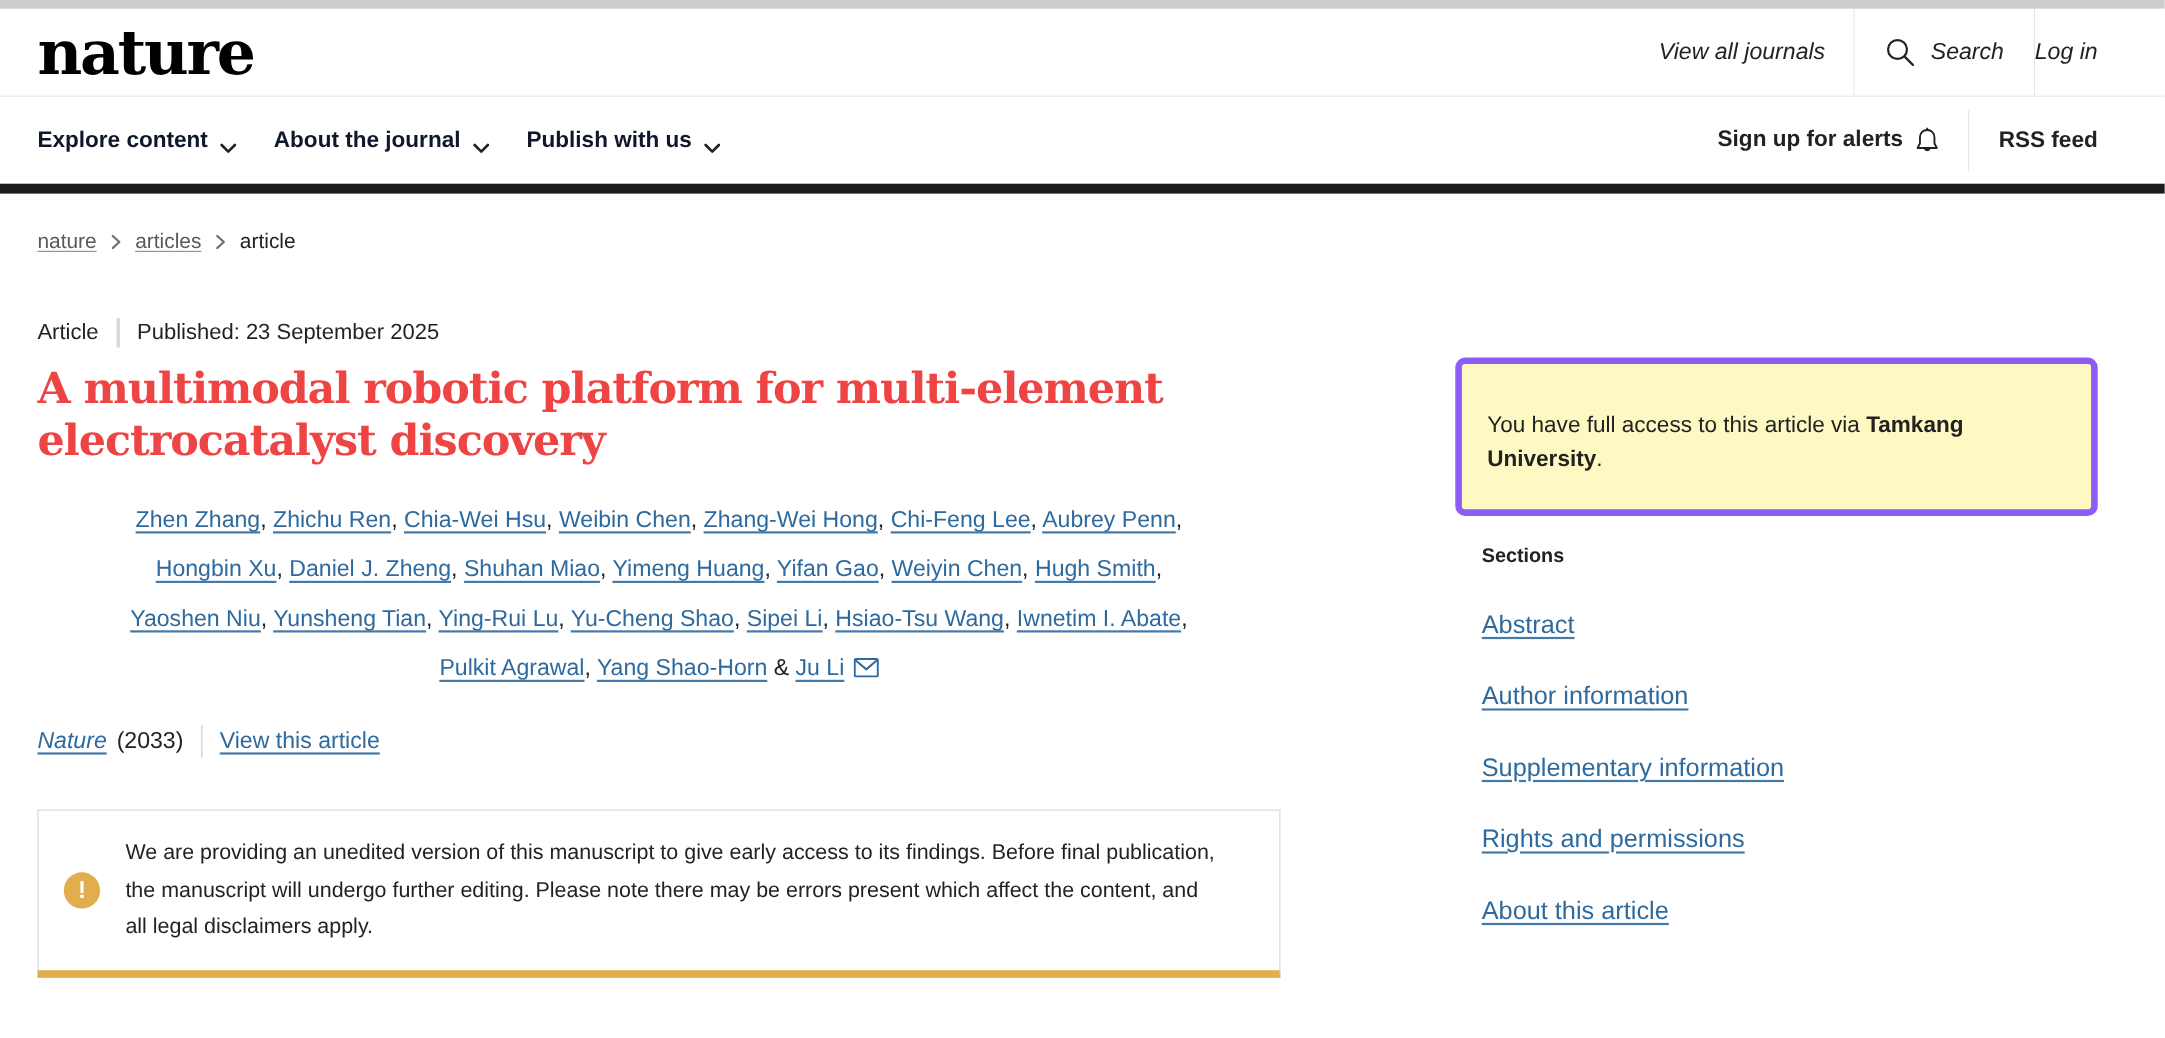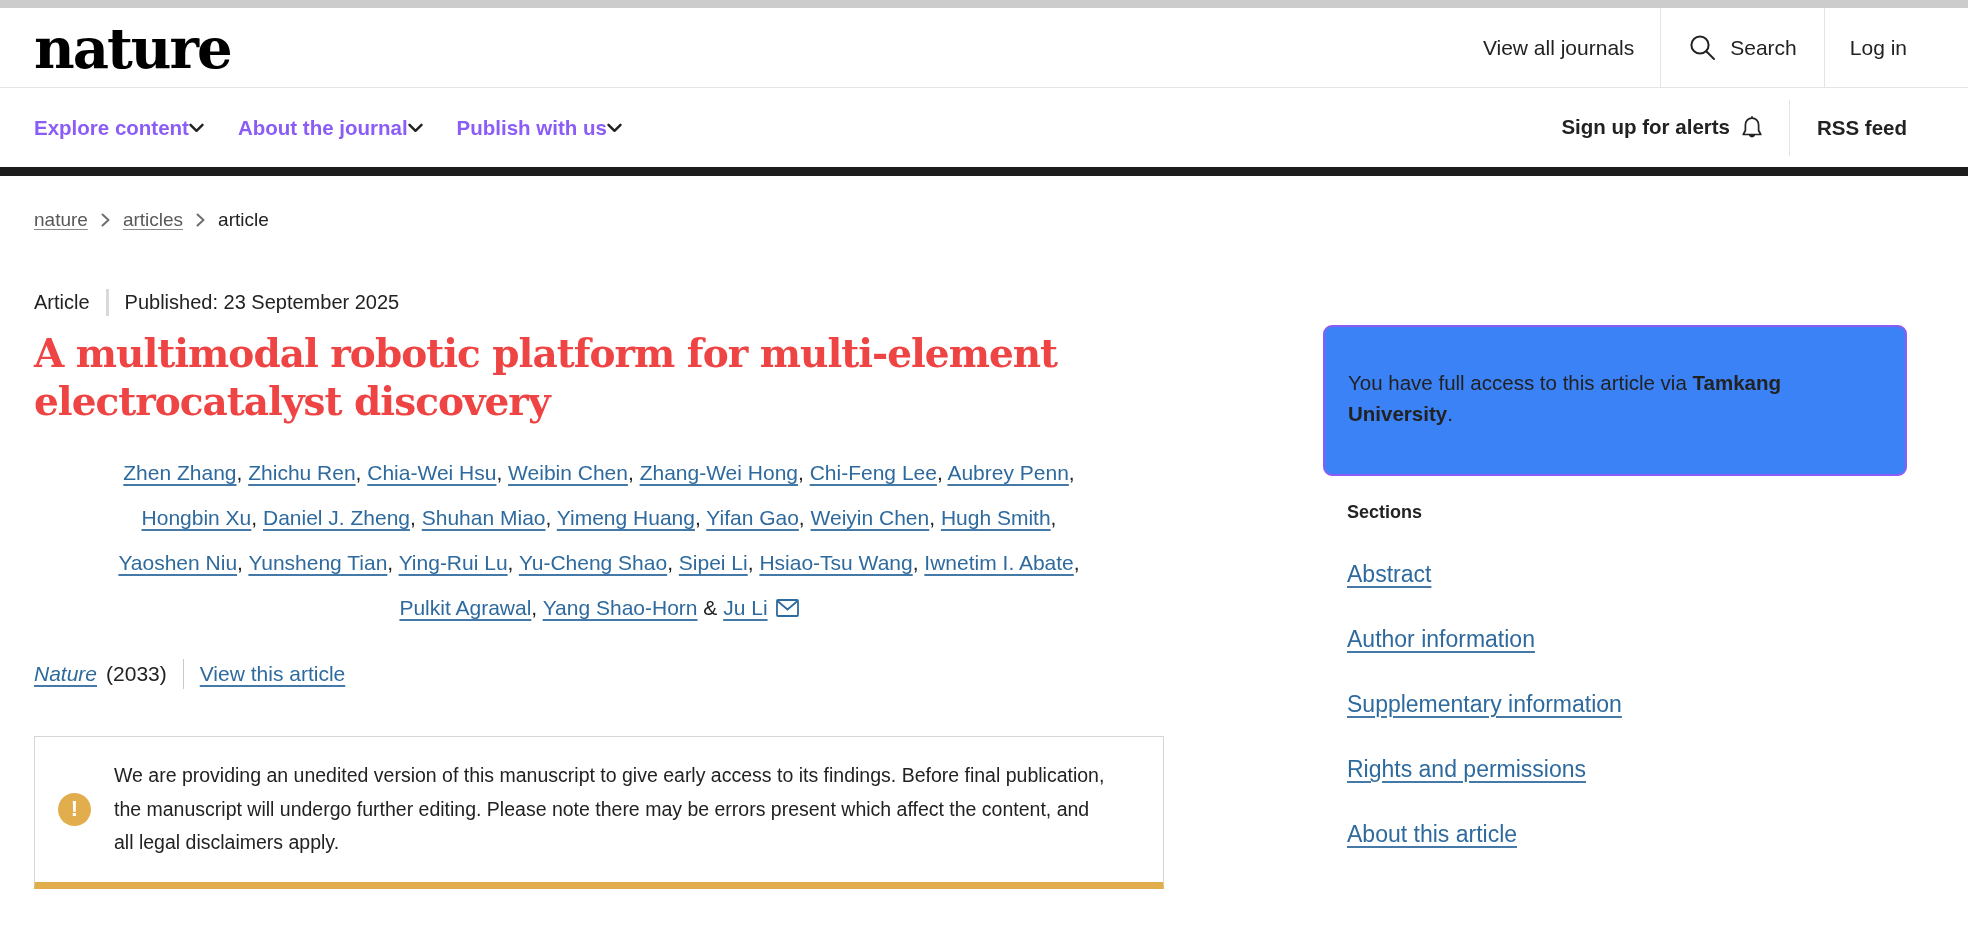--- a/index.html
+++ b/index.html
@@ -23,35 +23,35 @@
   .site-header{
     height:80px;display:flex;align-items:stretch;justify-content:space-between;
     padding:0 61px 0 34px;border-bottom:1px solid var(--border);background:#fff;
   }
   .logo{
     font-family:"DejaVu Serif",serif;font-weight:700;font-size:56px;letter-spacing:-2px;
     color:#000;align-self:center;line-height:1;text-decoration:none;
   }
   .header-right{display:flex;align-items:stretch;}
   .hlink{
-    font-size:21px;color:#222;text-decoration:none;display:flex;align-items:center;
+    font-size:21px;color:#222;text-decoration:none;display:flex;align-items:center;font-style:italic;
   }
   .vdiv{width:1px;background:var(--border);}
   .search-group{display:flex;align-items:center;gap:13px;padding:0 27px;}
   .vj{margin-right:26px;}
-  .li{margin-left:25px;}
+  .li{}
   
   .nav-row{
     height:79px;display:flex;align-items:center;justify-content:space-between;
     padding:0 61px 0 34px;background:#fff;
   }
   .nav-left{display:flex;align-items:center;gap:34px;}
   .nav-item{
-    display:flex;align-items:center;font-weight:bold;font-size:20.5px;
-    color:#8b5cf6;text-decoration:none;
+    display:flex;align-items:flex-end;gap:11px;font-weight:bold;font-size:20.5px;
+    color:#0f172a;text-decoration:none;
   }
   .nav-right{display:flex;align-items:center;}
   .nav-strong{
     font-weight:bold;font-size:20.5px;color:#222;text-decoration:none;
     display:flex;gap:11px;
   }
   .vdiv.short{height:56px;align-self:center;margin:0 27px 0 26px;}
   
   .black-bar{height:9px;background:var(--bar);}
   
@@ -82,21 +82,21 @@
     display:flex;align-items:center;padding:22px 0;background:#fff;
   }
   .notice-icon-wrap{width:79px;display:flex;justify-content:center;flex:0 0 79px;}
   .excl{
     width:33px;height:33px;border-radius:50%;background:var(--gold);color:#fff;
     font-weight:bold;font-size:22px;display:flex;align-items:center;justify-content:center;
   }
   .notice p{margin:0;font-size:19.5px;line-height:33.5px;max-width:1000px;color:#222;}
   
   .sidebar{position:absolute;left:1323px;top:116px;width:584px;}
-  .access-box{border:2px solid #8b5cf6;border-radius:9px;padding:40px 23px 45px;background:#3b82f6;}
+  .access-box{border:6px solid #8b5cf6;border-radius:9px;padding:40px 23px 30px;background:#fef9c3;}
   .access-text{margin:0;font-size:20.5px;line-height:31px;color:#222;}
   .download{
     margin-top:34px;width:100%;height:68px;background:var(--button);border:none;border-radius:4px;
     color:#fff;font-size:21px;font-family:inherit;display:flex;align-items:center;
     justify-content:space-between;padding:0 30px 0 32px;cursor:pointer;
   }
   .sections{padding-left:24px;}
   .sections h3{font-size:18px;font-weight:bold;margin:26px 0 0;color:#222;}
   .section-link{
     display:inline-block;margin-top:38px;font-size:23px;

